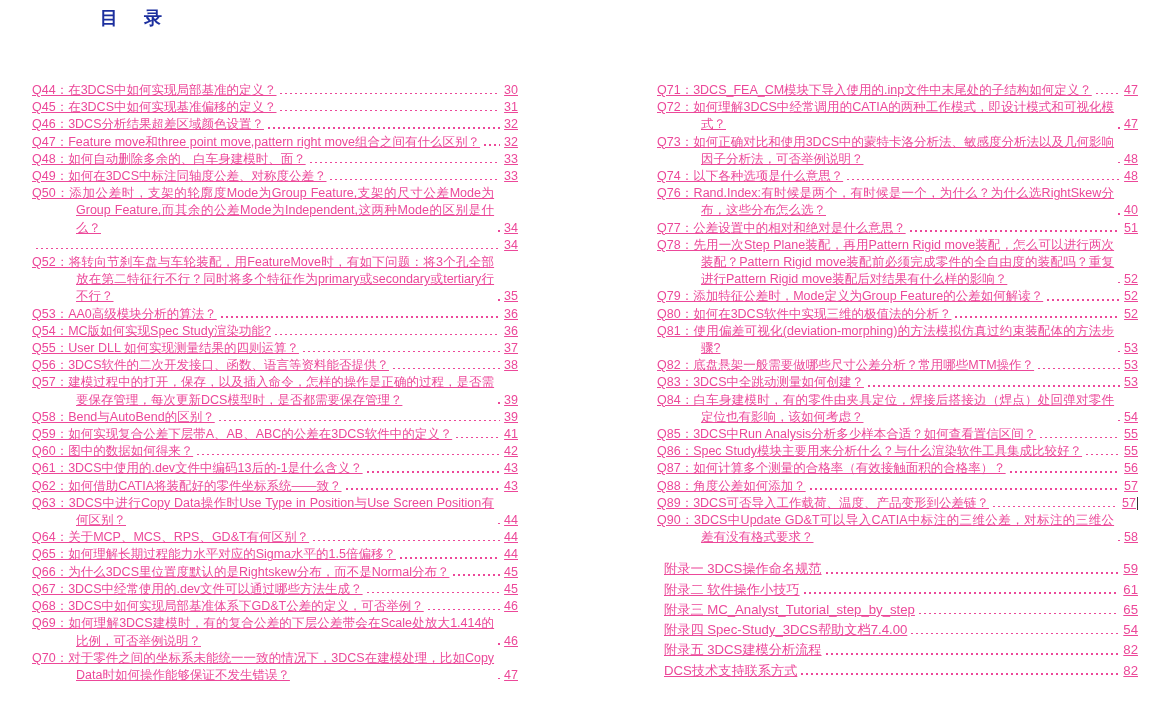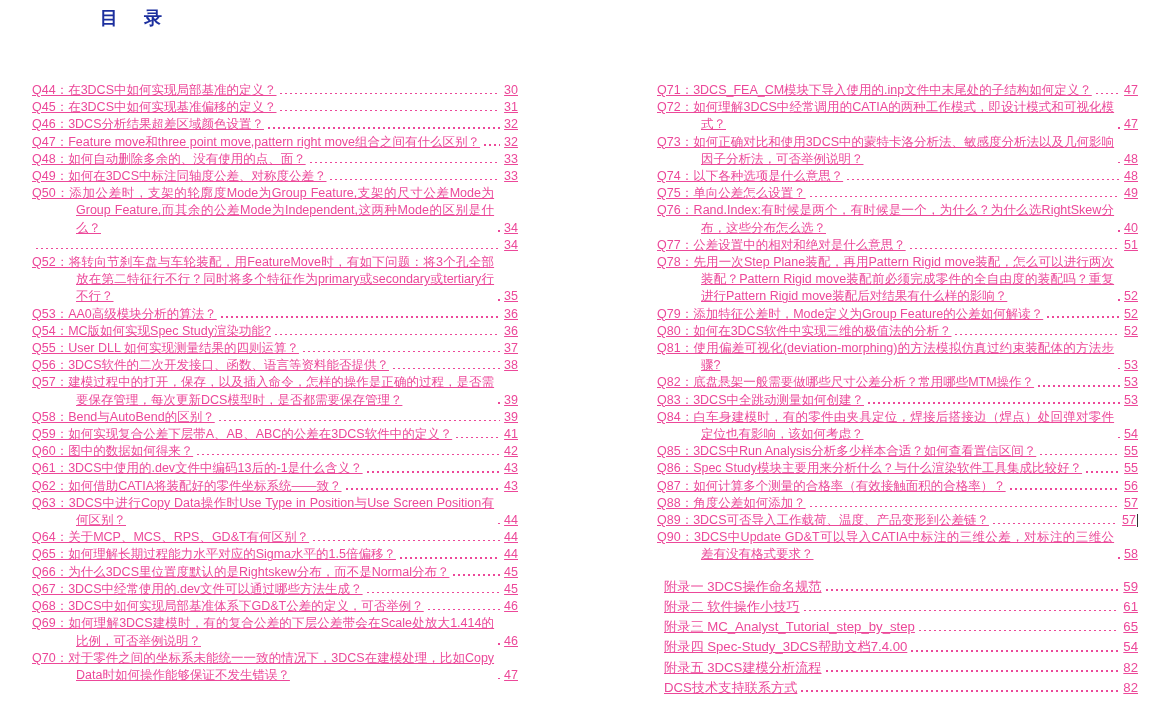--- a/index.html
+++ b/index.html
@@ -85,21 +85,21 @@
         <span class="t">Q46：3DCS分析结果超差区域颜色设置？</span>
         <span class="leader"></span>
         <span class="pgnum">32</span>
       </div>
       <div class="toc-entry">
         <span class="t">Q47：Feature move和three point move,pattern right move组合之间有什么区别？</span>
         <span class="leader"></span>
         <span class="pgnum">32</span>
       </div>
       <div class="toc-entry">
-        <span class="t">Q48：如何自动删除多余的、没有使用的点、面？</span>
+        <span class="t">Q48：如何自动删除多余的、白车身建模时、面？</span>
         <span class="leader"></span>
         <span class="pgnum">33</span>
       </div>
       <div class="toc-entry">
         <span class="t">Q49：如何在3DCS中标注同轴度公差、对称度公差？</span>
         <span class="leader"></span>
         <span class="pgnum">33</span>
       </div>
       <div class="toc-entry">
         <span class="t">Q50：添加公差时，支架的轮廓度Mode为Group Feature,支架的尺寸公差Mode为Group Feature,而其余的公差Mode为Independent,这两种Mode的区别是什么？</span>
@@ -223,25 +223,20 @@
           <span class="t">Q73：如何正确对比和使用3DCS中的蒙特卡洛分析法、敏感度分析法以及几何影响因子分析法，可否举例说明？</span>
           <span class="leader"></span>
           <span class="pgnum">48</span>
         </div>
         <div class="toc-entry">
           <span class="t">Q74：以下各种选项是什么意思？</span>
           <span class="leader"></span>
           <span class="pgnum">48</span>
         </div>
         <div class="toc-entry">
-          <span class="t">Q75：单向公差怎么设置？</span>
-          <span class="leader"></span>
-          <span class="pgnum">49</span>
-        </div>
-        <div class="toc-entry">
           <span class="t">Q76：Rand.Index:有时候是两个，有时候是一个，为什么？为什么选RightSkew分布，这些分布怎么选？</span>
           <span class="leader"></span>
           <span class="pgnum">40</span>
         </div>
         <div class="toc-entry">
           <span class="t">Q77：公差设置中的相对和绝对是什么意思？</span>
           <span class="leader"></span>
           <span class="pgnum">51</span>
         </div>
         <div class="toc-entry">

